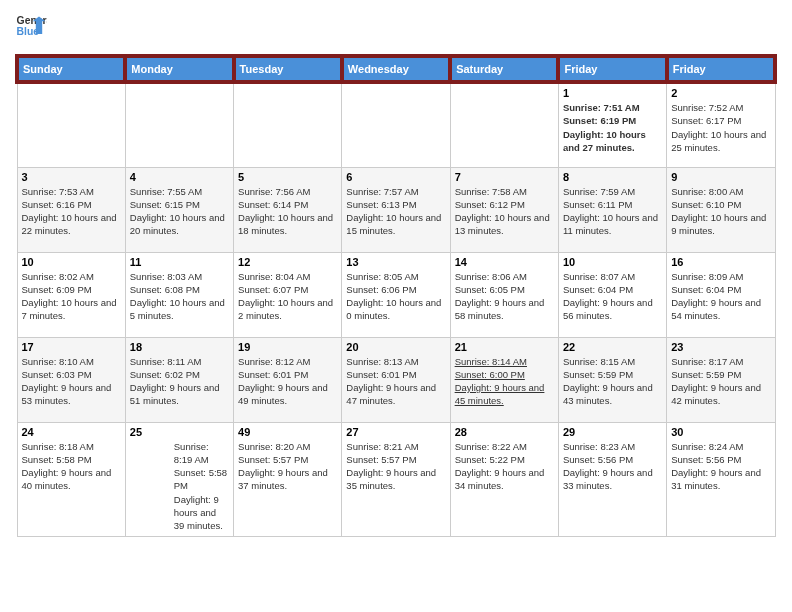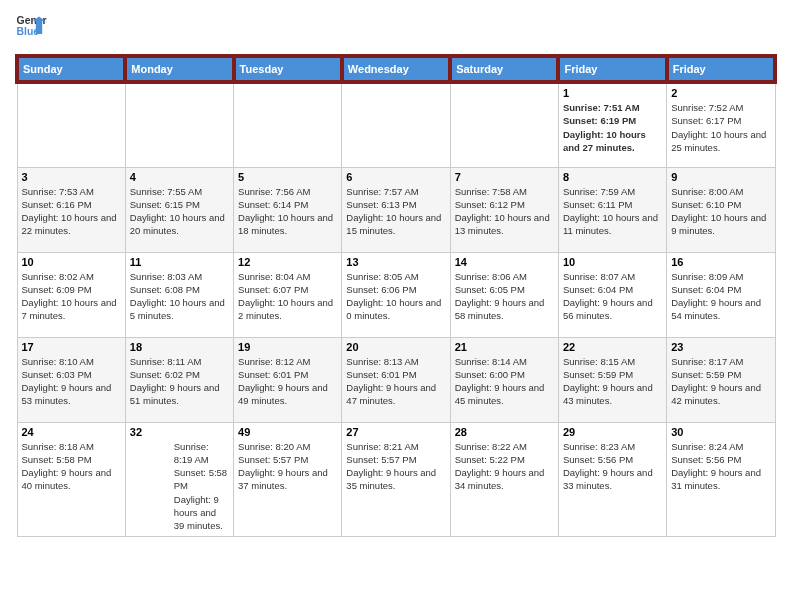--- a/index.html
+++ b/index.html
@@ -232,21 +232,21 @@
 Daylight: 9 hours and 49 minutes.</div>
         </td>
         <td>
           <div class="day-number">20</div>
           <div class="day-info" style="white-space: pre-line;">Sunrise: 8:13 AM
 Sunset: 6:01 PM
 Daylight: 9 hours and 47 minutes.</div>
         </td>
         <td>
           <div class="day-number">21</div>
-          <div class="day-info" style="white-space: pre-line;">Sunrise: 8:14 AM
+          <div class="day-info" style="white-space: pre-line; text-decoration: underline;">Sunrise: 8:14 AM
 Sunset: 6:00 PM
 Daylight: 9 hours and 45 minutes.</div>
         </td>
         <td>
           <div class="day-number">22</div>
           <div class="day-info" style="white-space: pre-line;">Sunrise: 8:15 AM
 Sunset: 5:59 PM
 Daylight: 9 hours and 43 minutes.</div>
         </td>
         <td>
@@ -257,21 +257,21 @@
         </td>
       </tr>
       <tr>
         <td>
           <div class="day-number">24</div>
           <div class="day-info" style="white-space: pre-line;">Sunrise: 8:18 AM
 Sunset: 5:58 PM
 Daylight: 9 hours and 40 minutes.</div>
         </td>
         <td>
-          <div class="day-number">32</div>
+          <div class="day-number">25</div>
           <div class="day-info" style="white-space: pre-line; margin-left: 44px;">Sunrise: 8:19 AM
 Sunset: 5:58 PM
 Daylight: 9 hours and 39 minutes.</div>
         </td>
         <td>
           <div class="day-number">49</div>
           <div class="day-info" style="white-space: pre-line;">Sunrise: 8:20 AM
 Sunset: 5:57 PM
 Daylight: 9 hours and 37 minutes.</div>
         </td>

